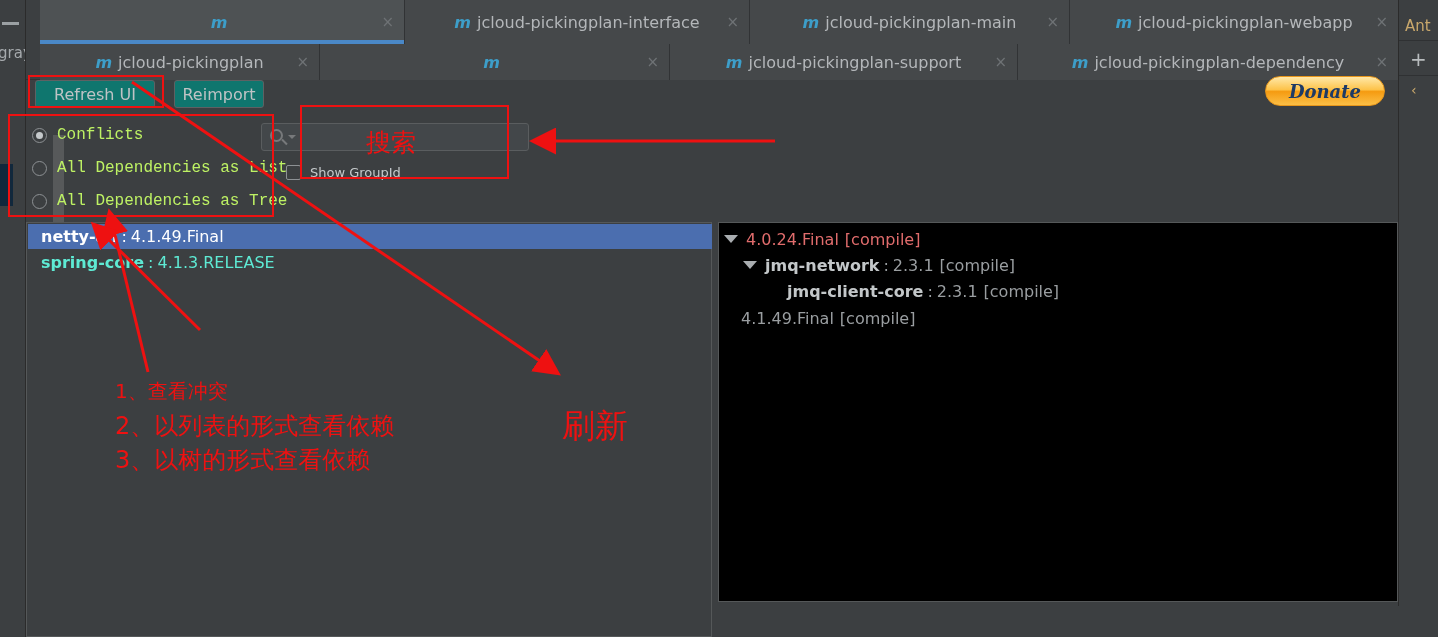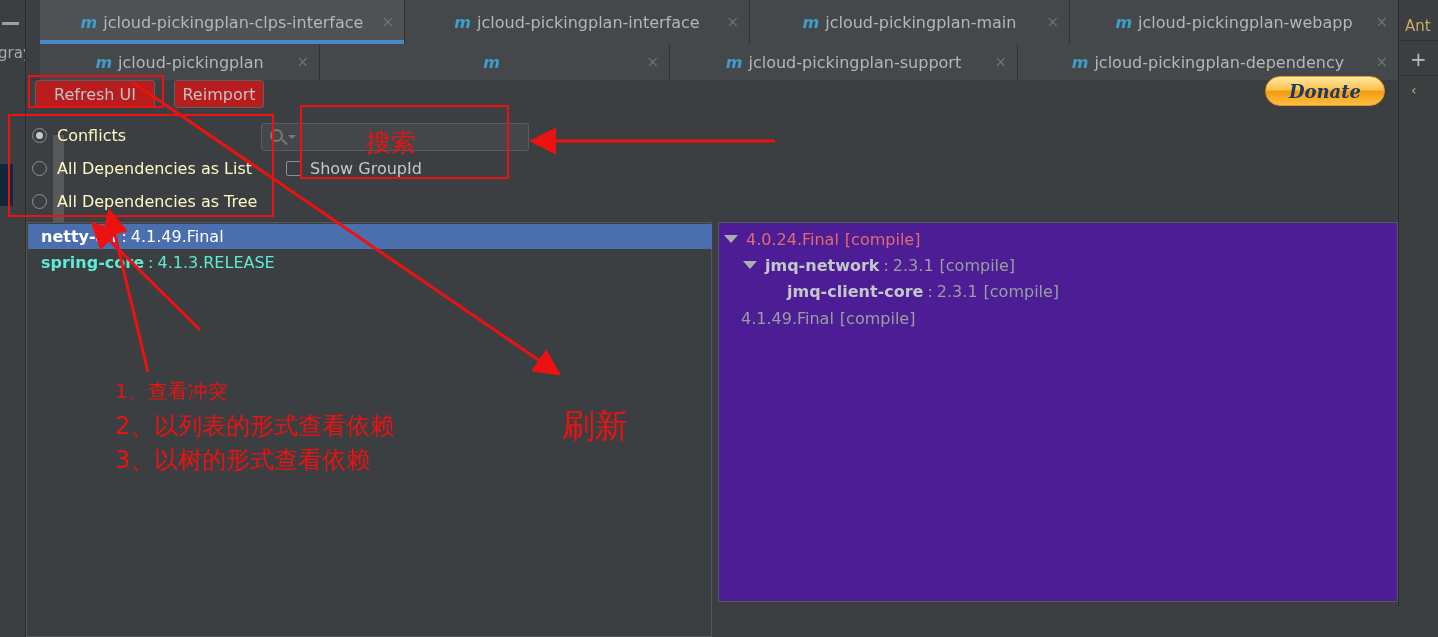--- a/index.html
+++ b/index.html
@@ -98,21 +98,21 @@
   .right-strip .lt-glyph {
     position: absolute; left: 12px; top: 82px; font-size: 14px; color: #c9a86c;
   }
 
   
   .toolbar {
     position: absolute; left: 26px; top: 80px; width: 1372px; height: 33px;
   }
   .tbtn {
     position: absolute; top: 0; height: 28px;
-    background: #b91c1c; border: 1px solid #5e6163; border-radius: 3px;
+    background: #0f766e; border: 1px solid #5e6163; border-radius: 3px;
     color: #bfc3c5; font-size: 16px;
     display: flex; align-items: center; justify-content: center;
   }
   #btn-refresh { left: 9px; width: 120px; }
   #btn-reimport { left: 148px; width: 90px; }
 
   .donate {
     position: absolute; left: 1265px; top: 76px;
     width: 120px; height: 30px; border-radius: 16px;
     background: linear-gradient(to bottom, #ffe8a8 0%, #fdc34a 45%, #f59b11 52%, #fcbf46 100%);
@@ -121,21 +121,21 @@
     color: #1d3a66; font-size: 18px; font-weight: bold; font-style: italic;
     font-family: "DejaVu Serif", "Liberation Serif", serif;
   }
 
   
   .options {
     position: absolute; left: 26px; top: 115px; width: 1372px; height: 100px;
   }
   .radio-row {
     position: absolute; display: flex; align-items: center;
-    color: #fef9c3; font-size: 16px;
+    color: #bef264; font-size: 16px; font-family: Liberation Mono, monospace;
   }
   .radio {
     width: 15px; height: 15px; border-radius: 50%;
     border: 1px solid #8d9194; margin-right: 10px;
     display: inline-block; position: relative; background: #3c3f41;
   }
   .radio.on:after {
     content: ""; position: absolute; left: 3px; top: 3px;
     width: 7px; height: 7px; border-radius: 50%; background: #c5c9cb;
   }
@@ -157,36 +157,36 @@
     background: #77797b; transform: rotate(45deg);
   }
   .searchbox .mag-caret {
     position: absolute; left: 26px; top: 11px;
     width: 0; height: 0;
     border-left: 4px solid transparent; border-right: 4px solid transparent;
     border-top: 4px solid #77797b;
   }
 
   .checkrow {
-    position: absolute; left: 260px; top: 44px;
-    display: flex; align-items: center; color: #c5c9cb; font-size: 16px;
+    position: absolute; left: 260px; top: 50px;
+    display: flex; align-items: center; color: #c5c9cb; font-size: 13px;
   }
   .checkbox {
     width: 15px; height: 15px; border: 1px solid #8d9194;
     background: #3c3f41; margin-right: 9px; border-radius: 2px;
   }
 
   
   .pane-left {
     position: absolute; left: 26px; top: 222px; width: 686px; height: 415px;
     background: #3c3f41; border: 1px solid #555859;
   }
   .pane-right {
     position: absolute; left: 718px; top: 222px; width: 680px; height: 380px;
-    background: #4c1d95; border: 1px solid #555859;
+    background: #000000; border: 1px solid #555859;
   }
   .pane-split {
     position: absolute; left: 712px; top: 222px; width: 6px; height: 415px;
     background: #3c3f41;
   }
 
   .dep-row {
     position: absolute; left: 1px; height: 25px; width: 684px;
     display: flex; align-items: center; padding-left: 13px;
     font-size: 16px; color: #5eead4;
@@ -236,21 +236,20 @@
   <div class="vscroll-track">
     <div class="vscroll-thumb"></div>
   </div>
 
   <div class="tabbar"></div>
 
   <div class="tabbar2"></div>
 
   <div class="tab active" style="left:40px;width:365px;">
     <span class="mico">m</span>
-    <span class="tlabel">jcloud-pickingplan-clps-interface</span>
     <span class="tclose">×</span>
   </div>
   <div class="tab" style="left:405px;width:345px;">
     <span class="mico">m</span>
     <span class="tlabel">jcloud-pickingplan-interface</span>
     <span class="tclose">×</span>
   </div>
   <div class="tab" style="left:750px;width:320px;">
     <span class="mico">m</span>
     <span class="tlabel">jcloud-pickingplan-main</span>

